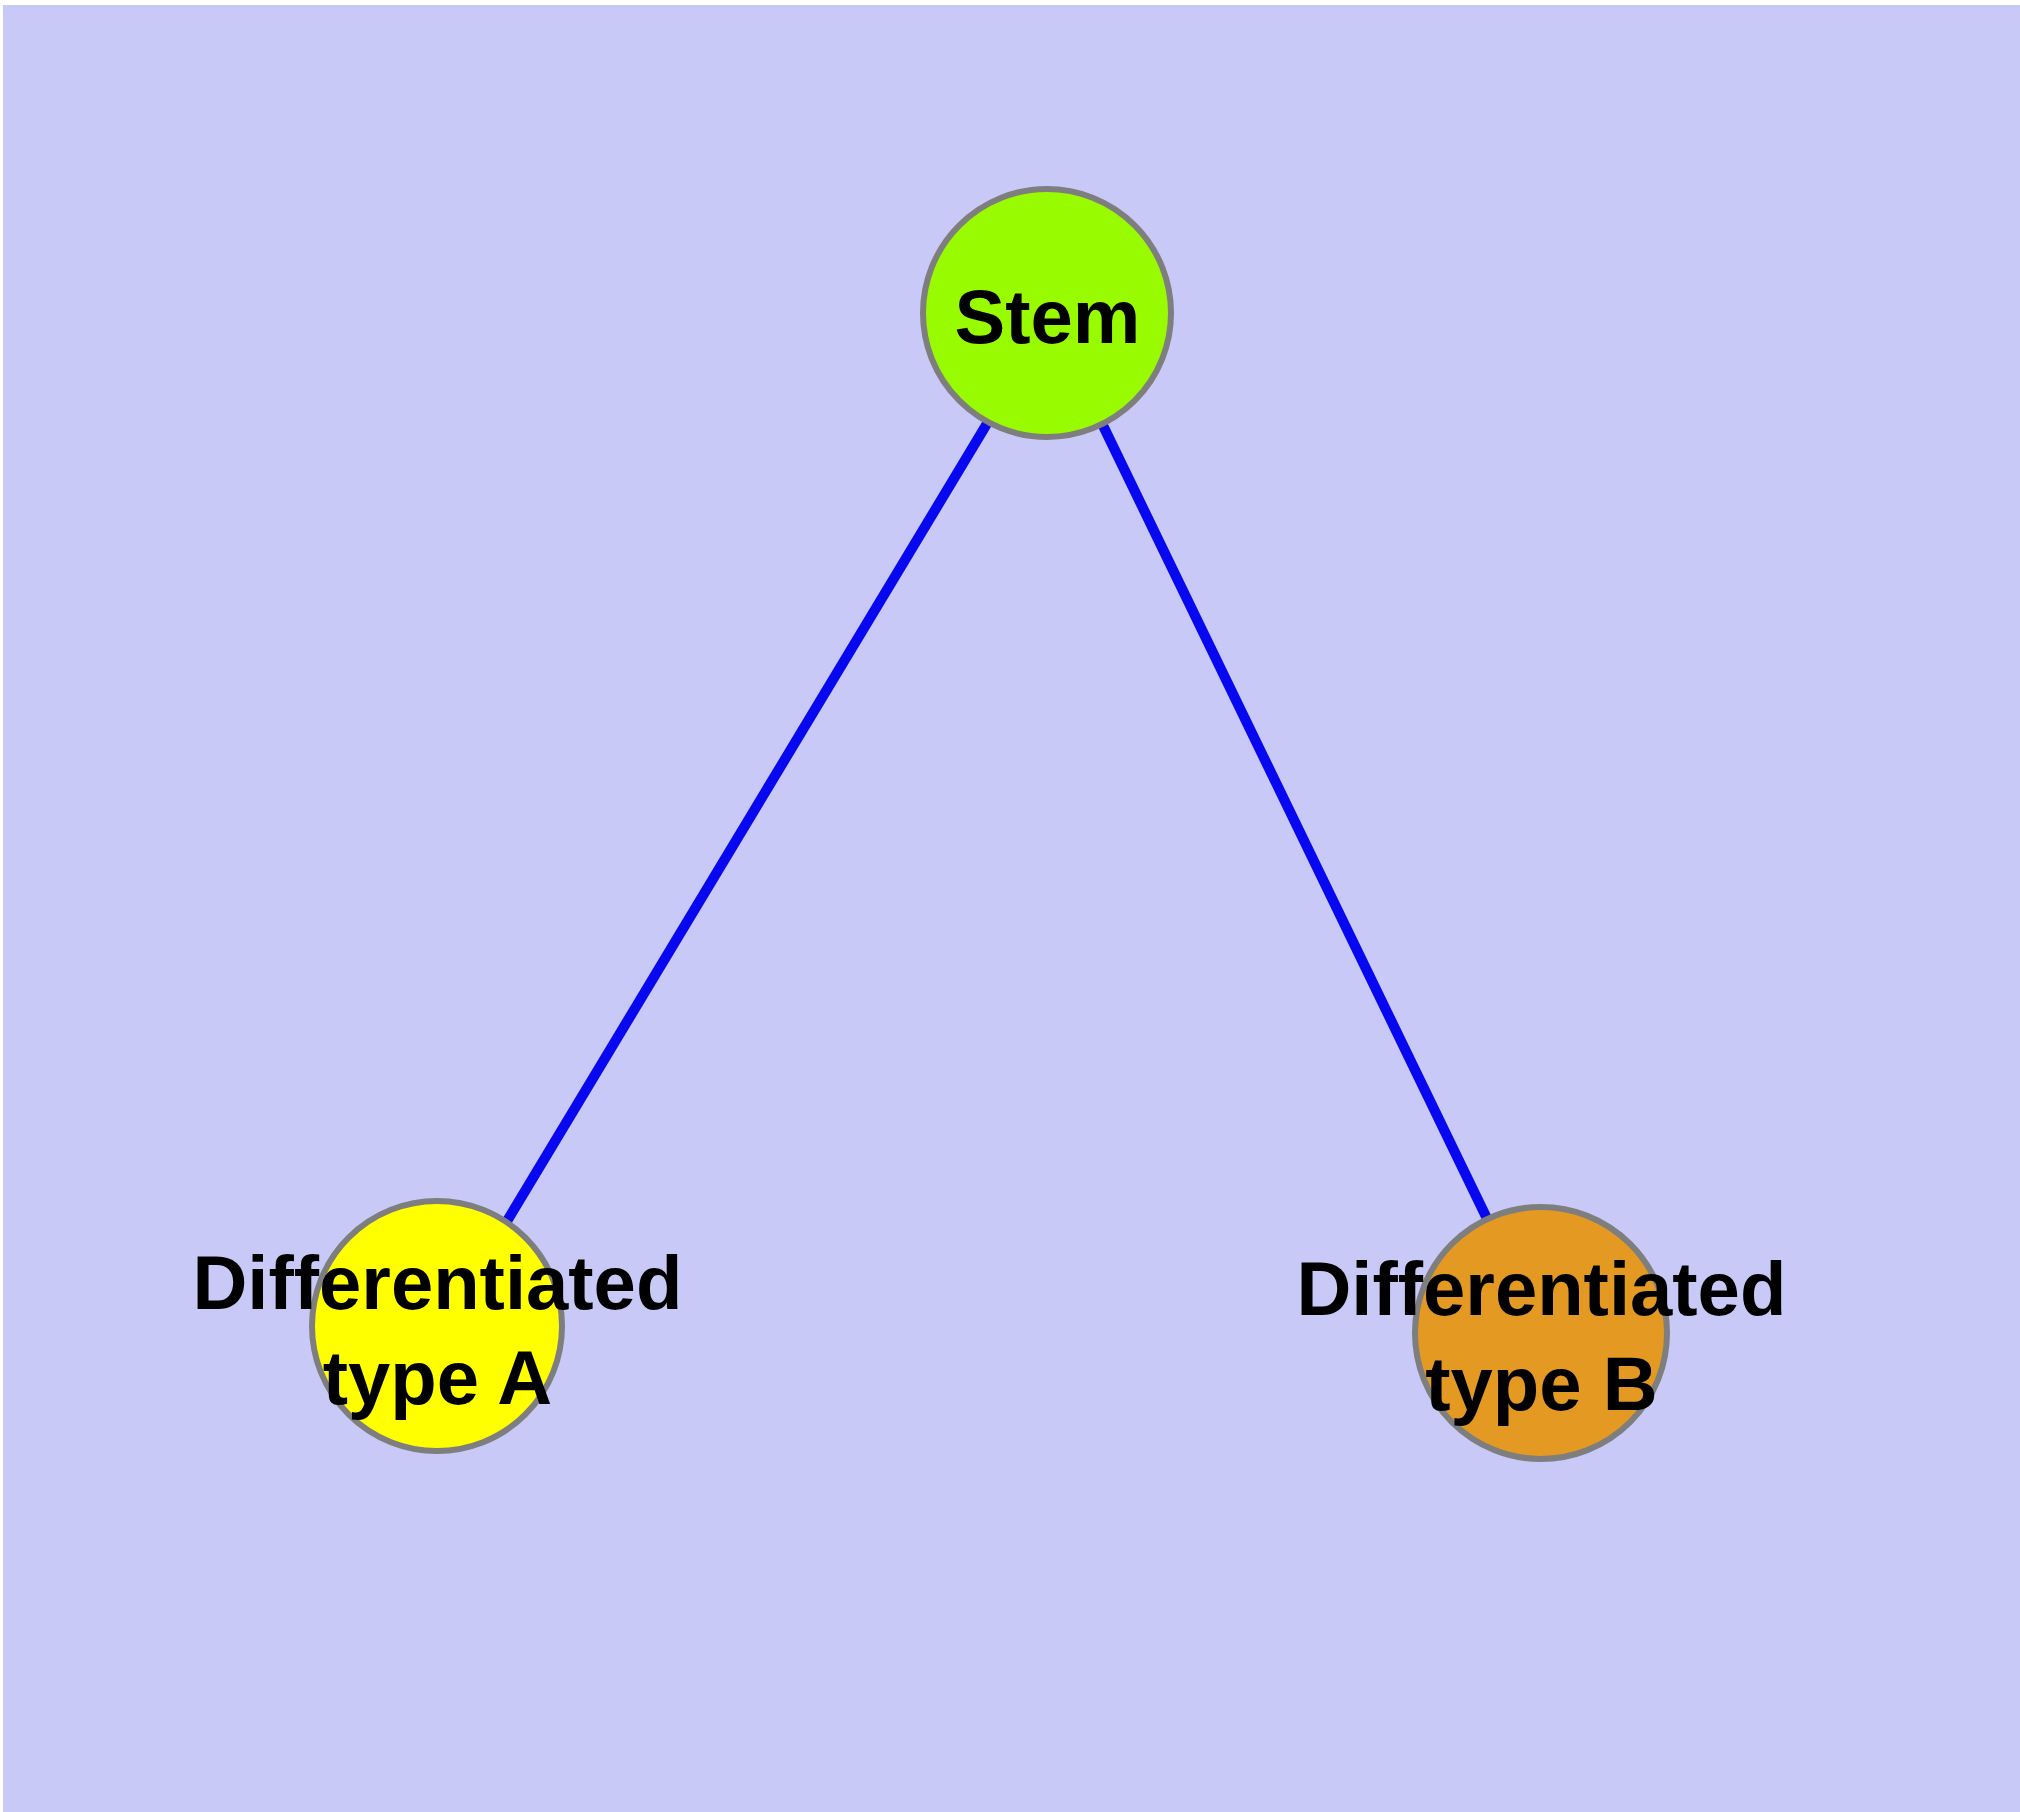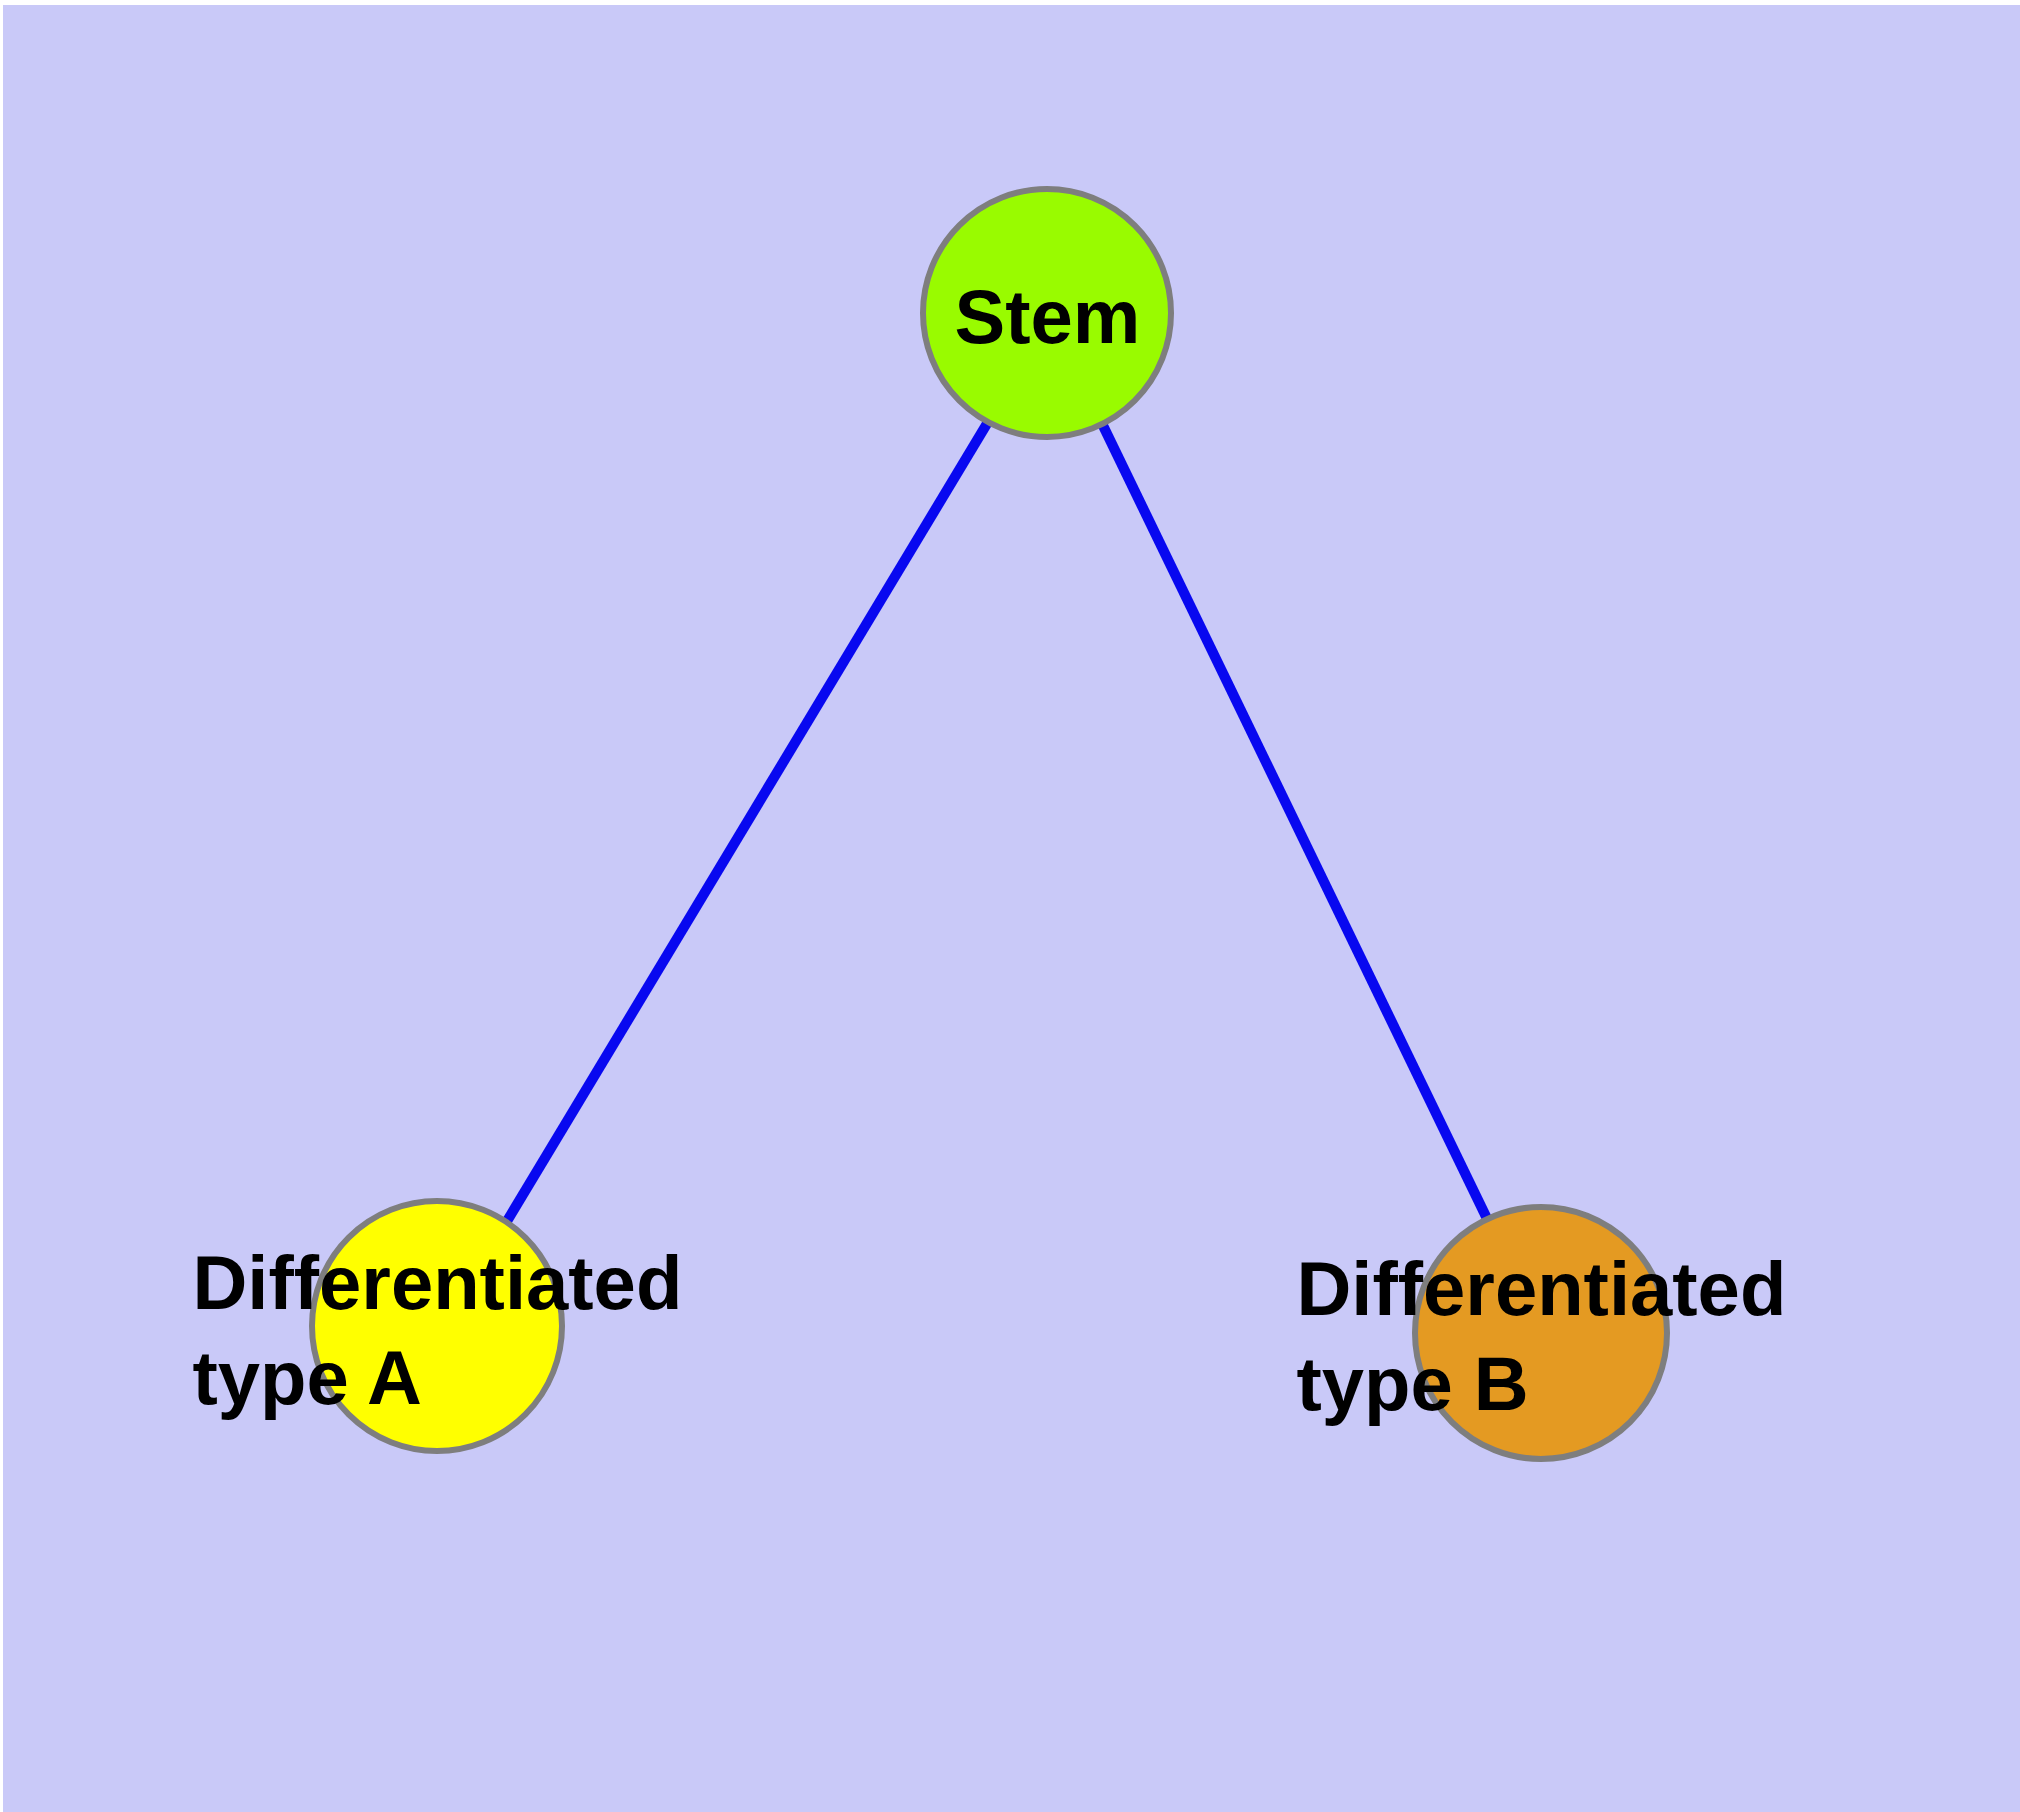--- a/index.html
+++ b/index.html
@@ -37,20 +37,21 @@
     border: 6px solid var(--color-node-border, #7e7e7e);
     box-sizing: border-box;
   }
   .node-label {
     position: absolute;
     transform: translate(-50%, -50%);
     color: var(--color-label, #000000);
     font-size: 76px;
     font-weight: bold;
     line-height: 1.25;
+    text-align: center;
     white-space: pre-line;
     letter-spacing: 0px;
   }
 </style>
 </head>
 <body>
 
 <div class="canvas">
   <svg class="edges-layer" viewBox="0 0 2384 2138" xmlns="http://www.w3.org/2000/svg">
       <line x1="1236" y1="369" x2="516" y2="1565"></line>

